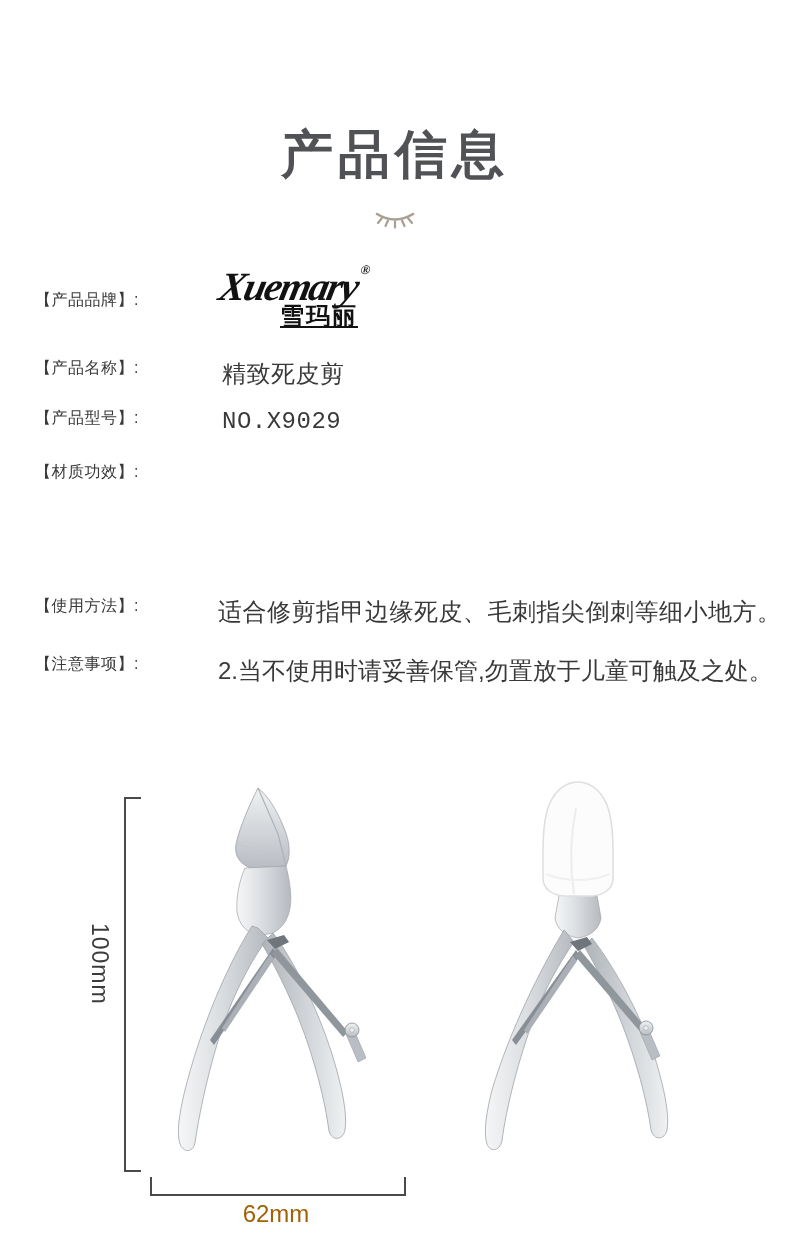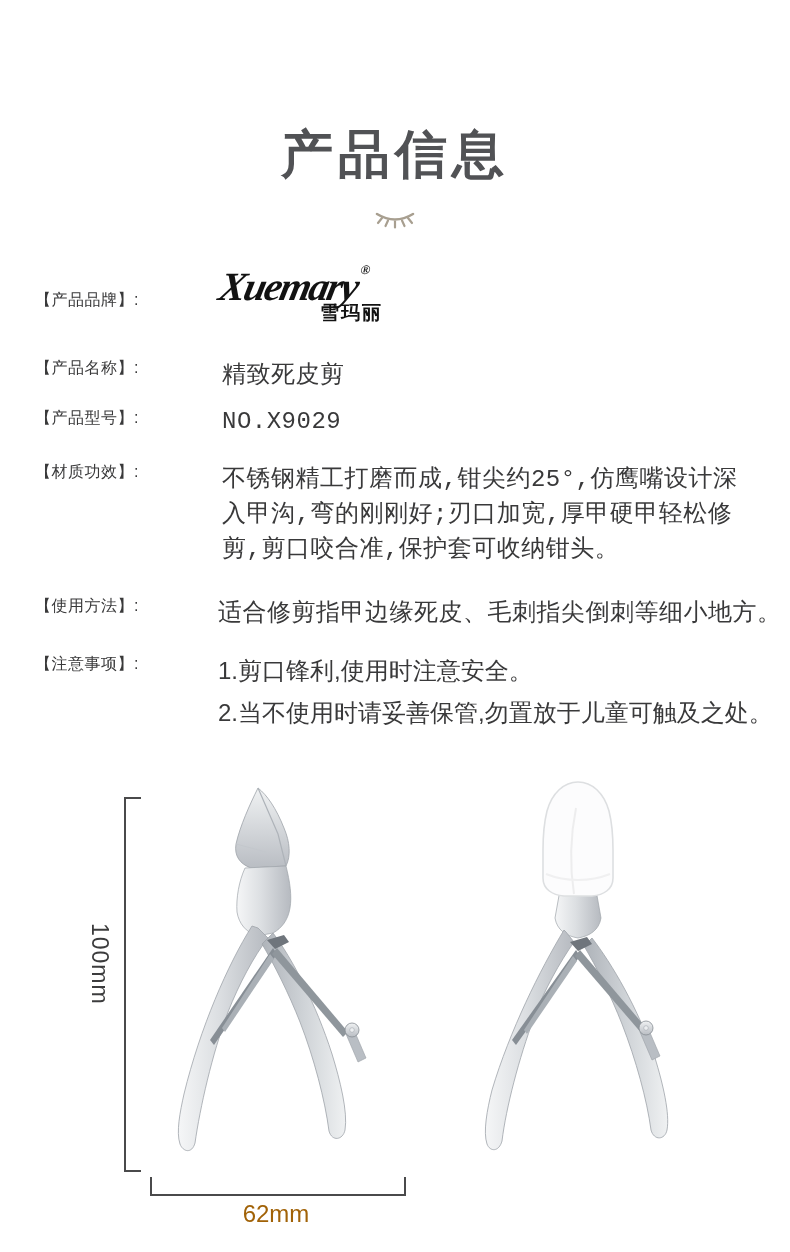--- a/index.html
+++ b/index.html
@@ -32,22 +32,22 @@
   .multi{width:522px;line-height:35px;}
   .note-line{font-size:24px;color:#39393a;line-height:42px;white-space:nowrap;}
   .brand-logo{position:absolute;left:220px;top:262px;width:190px;height:84px;color:#121212;}
   .logo-script{
     font-family:"Liberation Serif","DejaVu Serif",serif;
     font-style:italic;font-weight:700;font-size:40px;letter-spacing:-2px;
     transform:skewX(-12deg);display:inline-block;
   }
   .logo-reg{font-size:13px;vertical-align:26px;font-style:normal;letter-spacing:0;}
   .logo-cn{
-    display:block;margin:-10px 0 0 100px;
-    font-size:19px;font-weight:700;letter-spacing:2px;
+    display:block;margin:-10px 0 0 60px;
+    font-size:24px;font-weight:700;letter-spacing:2px;text-decoration:underline;
   }
   .product-figure{position:absolute;left:140px;top:778px;width:580px;height:400px;}
   .dim-v{
     position:absolute;left:124px;top:797px;width:15px;height:371px;
     border-left:2px solid #4a4a4b;border-top:2px solid #4a4a4b;border-bottom:2px solid #4a4a4b;
   }
   .dim-v-label{
     position:absolute;left:86px;top:923px;
     writing-mode:vertical-rl;
     font-size:23px;color:#3c3c3d;letter-spacing:1px;
@@ -85,28 +85,26 @@
     <span class="logo-cn">雪玛丽</span>
   </div>
 
   <div class="info-label" style="top:358px">【产品名称】:</div>
   <div class="info-value" style="top:358px">精致死皮剪</div>
 
   <div class="info-label" style="top:408px">【产品型号】:</div>
   <div class="info-value" style="top:408px">NO.X9029</div>
 
   <div class="info-label" style="top:462px">【材质功效】:</div>
-  <div class="info-value multi" style="top:462px">不锈钢精工打磨而成,钳尖约25°,仿鹰嘴设计深入甲沟,弯的刚刚好;刃口加宽,厚甲硬甲轻松修剪,剪口咬合准,保护套可收纳钳头。</div>
 
   <div class="info-label" style="top:596px">【使用方法】:</div>
   <div class="info-value" style="top:596px;left:218px;white-space:nowrap">适合修剪指甲边缘死皮、毛刺指尖倒刺等细小地方。</div>
 
   <div class="info-label" style="top:654px">【注意事项】:</div>
   <div style="position:absolute;left:218px;top:650px">
-    <div class="note-line">1.剪口锋利,使用时注意安全。</div>
     <div class="note-line">2.当不使用时请妥善保管,勿置放于儿童可触及之处。</div>
   </div>
 
   <div class="product-figure">
     <svg width="580" height="400" viewBox="0 0 580 400">
       <defs>
         <linearGradient id="steelH" x1="0" y1="0" x2="1" y2="0">
           <stop offset="0" stop-color="#f5f6f7"></stop>
           <stop offset="0.45" stop-color="#dcdfe2"></stop>
           <stop offset="1" stop-color="#b6bac0"></stop>

